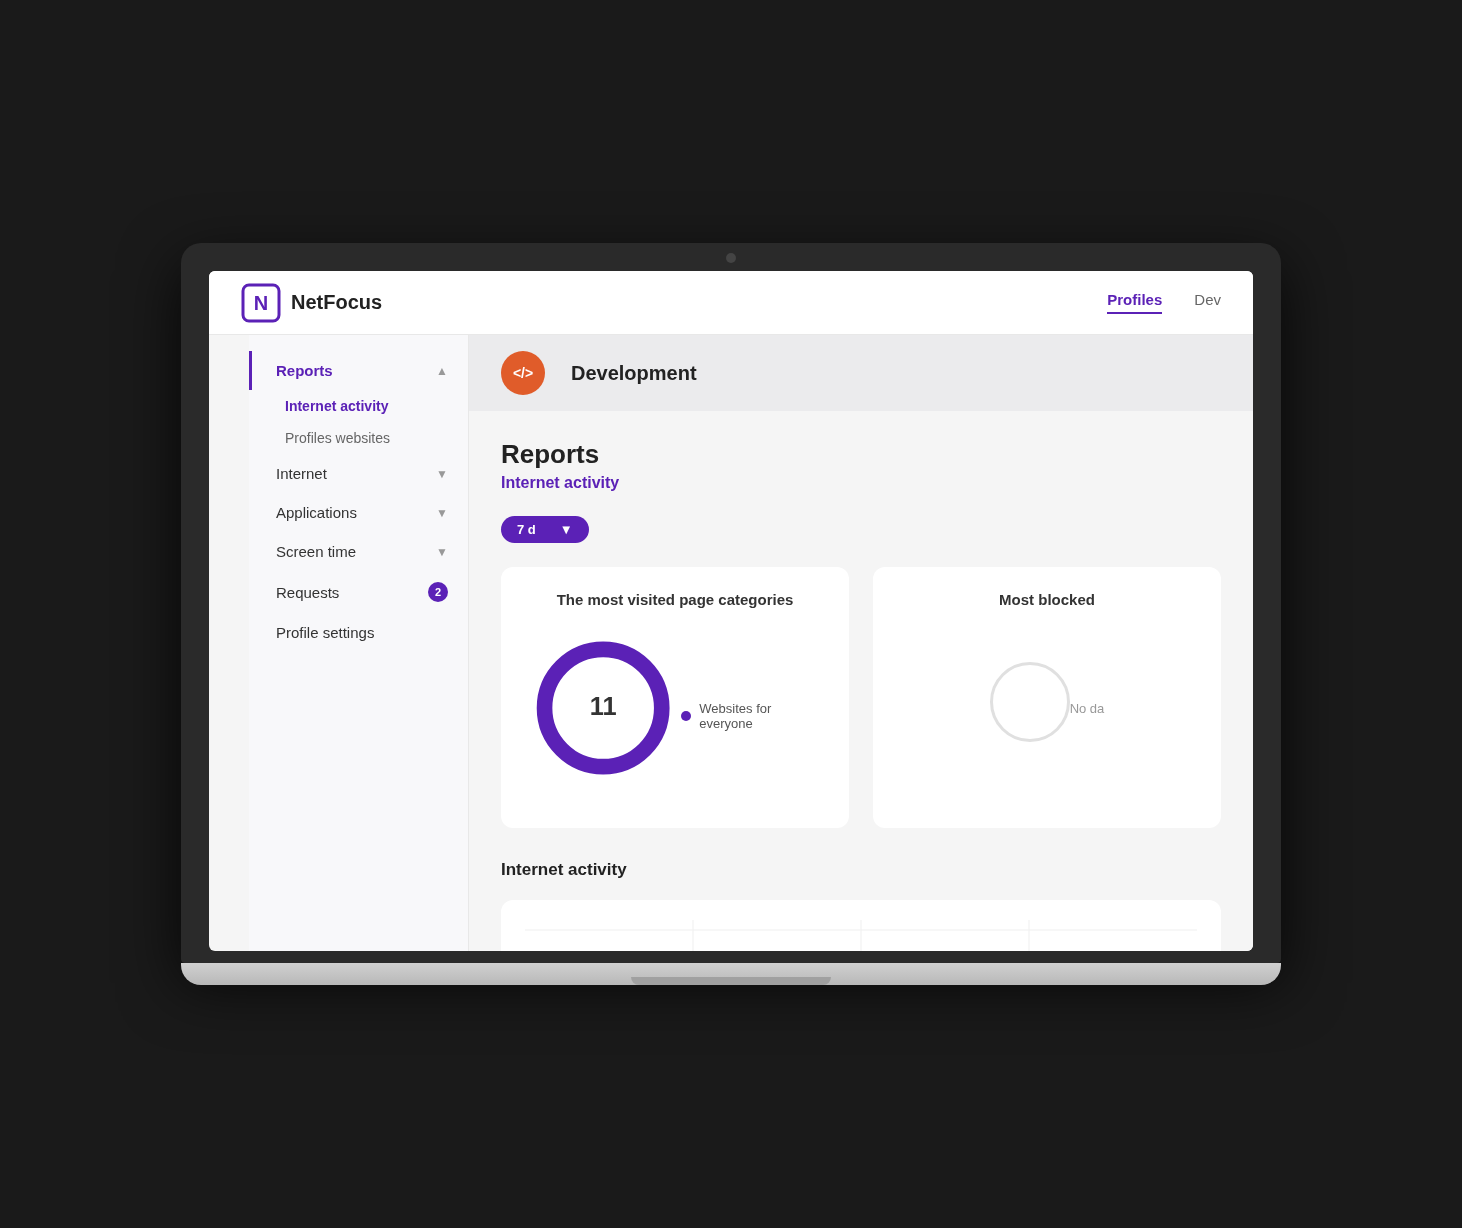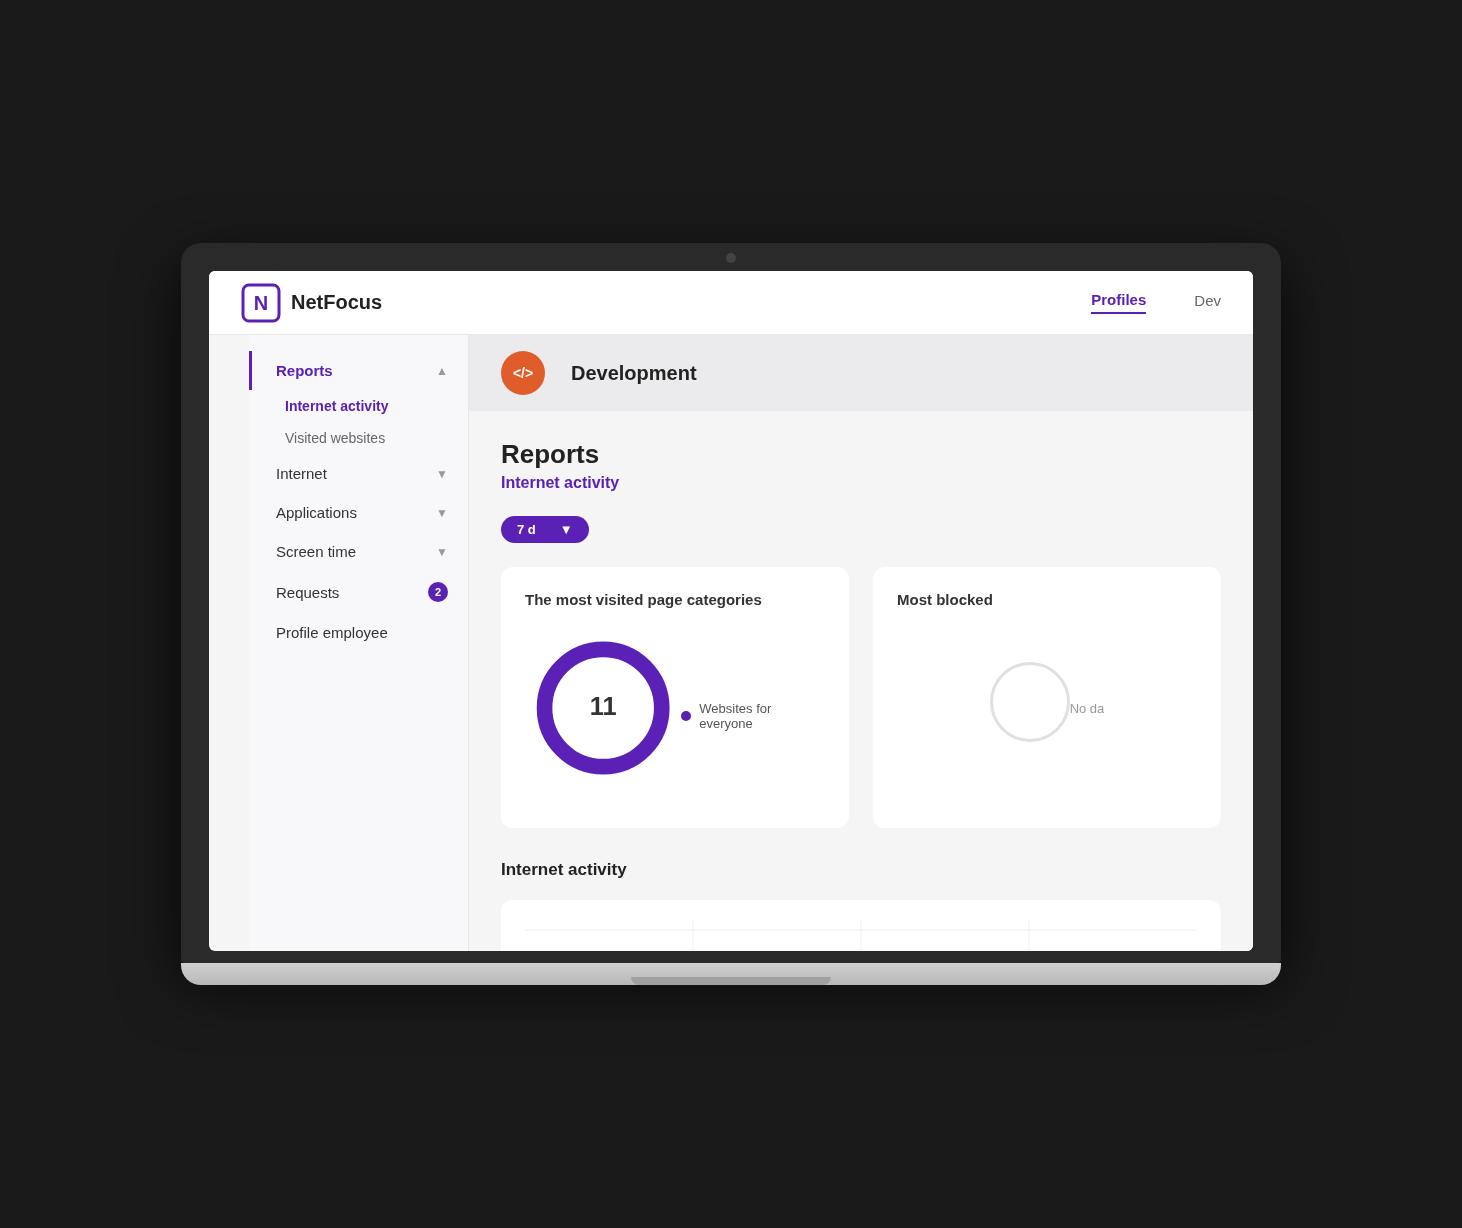--- a/index.html
+++ b/index.html
@@ -92,22 +92,22 @@
     }
 
     .logo-text {
       font-size: 20px;
       font-weight: 700;
       color: #222;
     }
 
     .header-nav {
       display: flex;
-      align-items: center;
-      gap: 48px;
+      align-items: flex-start;
+      gap: 32px;
       margin-left: auto;
     }
 
     .header-nav-item {
       font-size: 15px;
       color: #666;
       cursor: pointer;
       padding-bottom: 4px;
     }
 
@@ -263,21 +263,21 @@
       border-radius: 12px;
       padding: 24px;
       flex: 1;
     }
 
     .chart-title {
       font-size: 15px;
       font-weight: 600;
       color: #333;
       margin-bottom: 20px;
-      text-align: left;
+      text-align: center;
     }
 
     .donut-container {
       display: flex;
       flex-direction: row;
       align-items: center;
     }
 
     .donut-chart {
       width: 160px;
@@ -376,21 +376,21 @@
       <div class="app-body">
 
         <div class="sidebar">
 
           <div class="sidebar-item active-parent">
             <span>Reports</span>
             <span class="sidebar-chevron">▲</span>
           </div>
           <div class="sidebar-sub">
             <div class="sidebar-sub-item active">Internet activity</div>
-            <div class="sidebar-sub-item">Visited websites</div>
+            <div class="sidebar-sub-item">Profiles websites</div>
           </div>
 
           <div class="sidebar-item">
             <span>Internet</span>
             <span class="sidebar-chevron">▼</span>
           </div>
 
           <div class="sidebar-item">
             <span>Applications</span>
             <span class="sidebar-chevron">▼</span>
@@ -401,21 +401,21 @@
             <span class="sidebar-chevron">▼</span>
           </div>
 
           <div class="sidebar-item">
             <span>Requests</span>
             <span class="badge">2</span>
           </div>
 
 
           <div class="sidebar-item">
-            <span>Profile employee</span>
+            <span>Profile settings</span>
           </div>
 
         </div>
 
         <div class="main-content">
 
           <div class="content-header">
             <div class="dev-icon">
               <span>&lt;/&gt;</span>
             </div>

